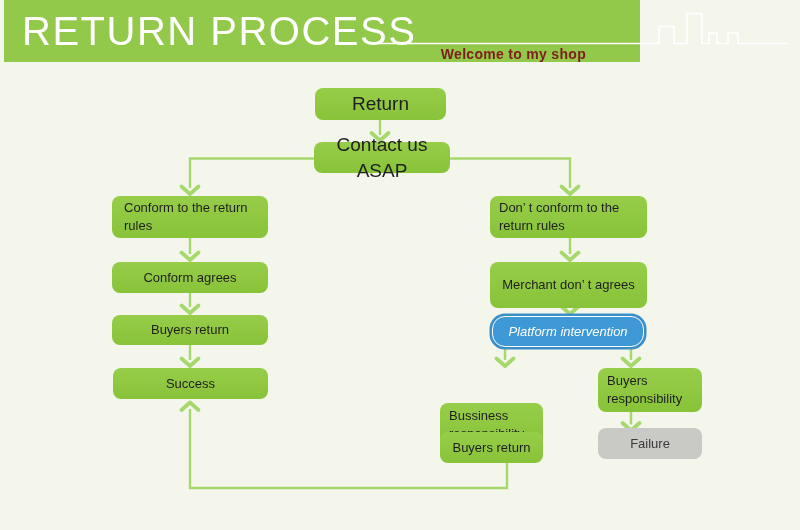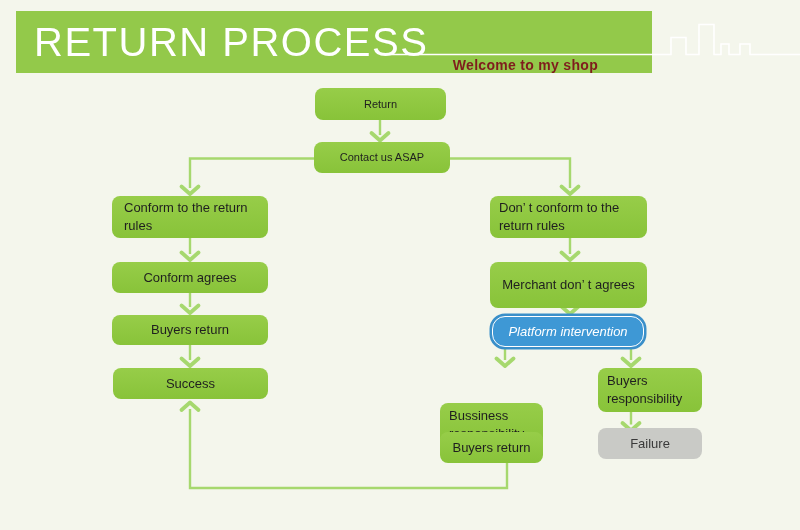--- a/index.html
+++ b/index.html
@@ -13,23 +13,22 @@
     --text-dark:#1f1f1f;
   }
   html,body{margin:0;padding:0;}
   body{font-family:"Liberation Sans","DejaVu Sans",sans-serif;}
   .stage{
     position:relative;width:800px;height:530px;
     background:var(--background);overflow:hidden;
   }
   
   .banner{
-    position:absolute;left:16px;top:0;width:636px;height:62px;
+    position:absolute;left:4px;top:0;width:636px;height:62px;
     background:var(--header-green);
-    margin-top:11px;
   }
   .banner h1{
     position:absolute;left:18px;top:8px;margin:0;
     font-size:40px;font-weight:400;letter-spacing:1.5px;color:#ffffff;
     line-height:46px;
   }
   .skyline{position:absolute;left:0;top:0;}
   .tagline{
     position:absolute;right:54px;top:46px;
     font-size:14px;font-weight:700;color:#7f1d1d;letter-spacing:0.3px;
@@ -39,21 +38,21 @@
   .cline{fill:none;stroke:var(--connector-green);stroke-width:2.4;}
   .carrow{fill:none;stroke:var(--connector-green);stroke-width:3.8;stroke-linecap:round;stroke-linejoin:round;}
   
   .node{
     position:absolute;z-index:2;box-sizing:border-box;
     display:flex;align-items:center;justify-content:center;
     text-align:center;border-radius:8px;
     background:linear-gradient(180deg,#97cd49,#88c339);
     color:var(--text-dark);font-size:13px;line-height:1.35;
   }
-  .node.lg{font-size:11px;}
+  .node.lg{font-size:19px;}
   .node.left-text{justify-content:flex-start;text-align:left;padding:0 9px;}
   .node.blue{
     background:var(--platform-blue);color:#ffffff;
     border:1.5px solid #ffffff;border-radius:13px;
     box-shadow:0 0 0 2.5px var(--platform-border-blue);
     font-size:13px;
     font-style:italic;
   }
   .node.gray{background:var(--failure-gray);color:#3a3a3a;}
 </style>

